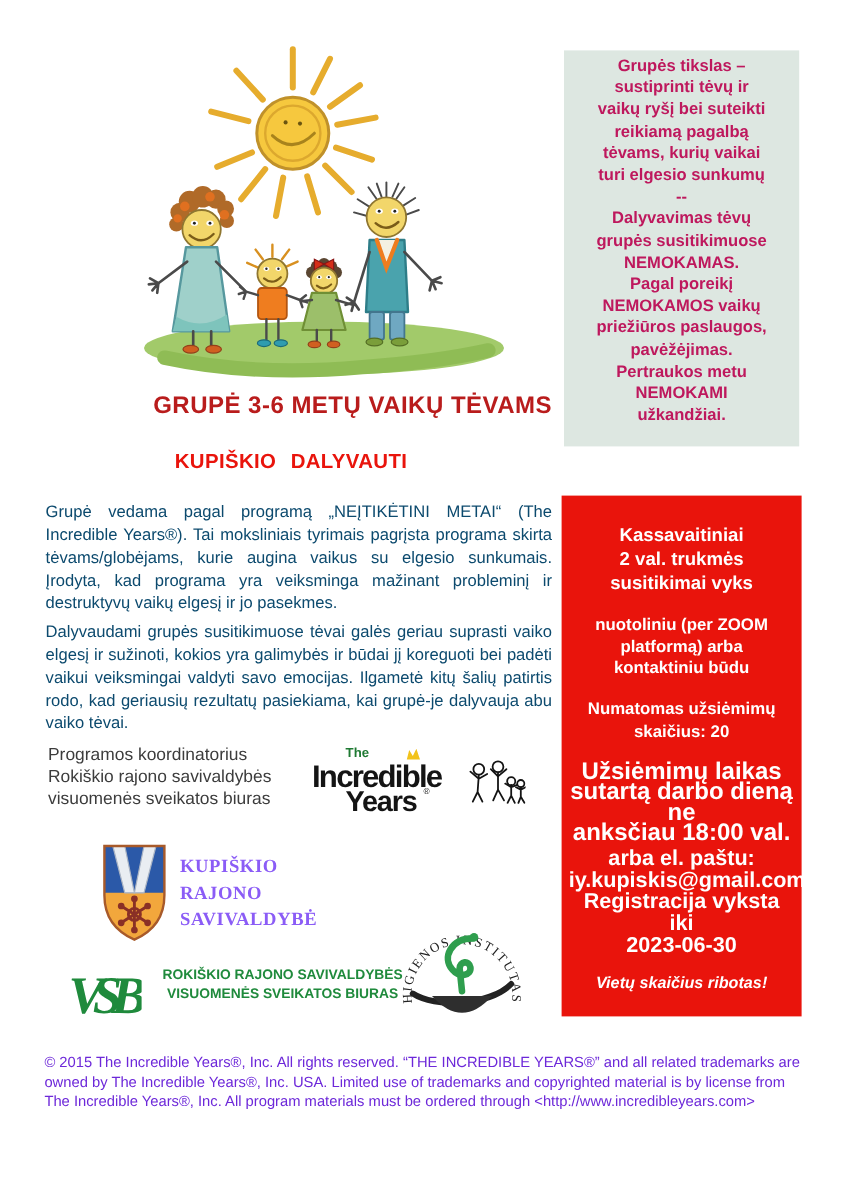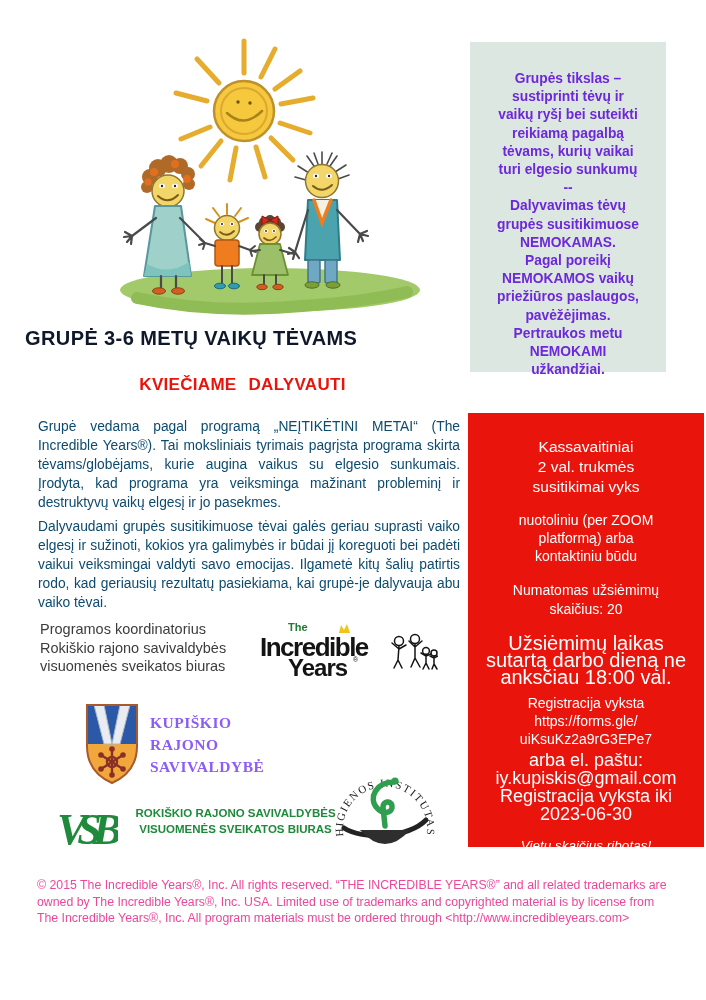--- a/index.html
+++ b/index.html
@@ -4,57 +4,57 @@
 <style>
   html,body{margin:0;padding:0;background:#888;}
   .page{
     position:relative;width:706px;height:1000px;background:#ffffff;
     font-family:"Liberation Sans", sans-serif;margin:0 auto;overflow:hidden;
   }
   .abs{position:absolute;}
   
   .green-box{
     left:470px;top:42px;width:196px;height:330px;background:#dde7e1;
-    color:#6d28d9;font-weight:bold;font-size:13.8px;line-height:18.2px;
-    text-align:center;white-space:pre-line;box-sizing:border-box;padding:28px 5px;
+    color:#be185d;font-weight:bold;font-size:13.8px;line-height:18.2px;
+    text-align:center;white-space:pre-line;box-sizing:border-box;padding:4px 5px;
   }
   
-  .h-main{left:25px;top:327px;width:435px;text-align:left;
-    font-size:20px;font-weight:bold;color:#0f172a;letter-spacing:0.4px;}
+  .h-main{left:25px;top:327px;width:435px;text-align:right;
+    font-size:20px;font-weight:bold;color:#b91c1c;letter-spacing:0.4px;}
   .h-invite{left:25px;top:375px;width:435px;text-align:center;
     font-size:17px;font-weight:bold;word-spacing:7px;letter-spacing:0.3px;}
   
   .body-par{left:38px;width:422px;font-size:13.8px;line-height:19px;
     text-align:justify;color:#0c4a6e;}
   .p1{top:417px;} .p2{top:517px;}
   
   .coord{left:40px;top:620px;width:230px;font-size:14.5px;line-height:18.5px;
     color:#3c3c3c;white-space:pre-line;}
   
   .kup-label{left:150px;top:712px;font-family:"Liberation Serif", serif;
     font-weight:bold;font-size:15.5px;line-height:22px;color:#8b5cf6;
     white-space:pre-line;letter-spacing:0.5px;}
   
   .vsb-label{left:118px;top:806px;width:235px;text-align:center;font-weight:bold;
     font-size:11.5px;line-height:15.5px;color:#1f8a3c;white-space:pre-line;}
   
-  .red-box{left:468px;top:413px;width:236px;height:434px;background:#e9140c;
-    color:#ffffff;font-weight:normal;text-align:center;box-sizing:border-box;
+  .red-box{left:468px;top:413px;width:200px;height:434px;background:#e9140c;
+    color:#ffffff;font-weight:bold;text-align:center;box-sizing:border-box;
     padding:24px 6px 0 6px;}
   .rb{white-space:pre-line;}
   .rb-heading{font-size:15.5px;line-height:20px;}
   .rb-sub{font-size:14px;line-height:18px;margin-top:14px;}
   .rb-sessions{font-size:14px;line-height:19px;margin-top:16px;}
   .rb-time{font-size:20px;line-height:17px;margin-top:16px;}
   .rb-reg{font-size:14px;line-height:18px;margin-top:8px;}
   .rb-regalt{font-size:18px;line-height:18px;margin-top:3px;}
   .rb-note{font-size:13.5px;font-style:italic;margin-top:15px;text-align:center;}
   
   .footer{left:37px;top:877px;width:636px;font-size:12.3px;line-height:16.5px;
-    color:#ec4899;}
+    color:#6d28d9;}
 </style>
 </head>
 <body>
 
 <div class="page">
 
   <svg class="abs" style="left:92px;top:26px;" width="345" height="300" viewBox="0 0 345 300">
 
     <g>
       <ellipse cx="178" cy="264" rx="150" ry="22" fill="#a2ca6a"></ellipse>
@@ -215,21 +215,21 @@
 NEMOKAMAS.
 Pagal poreikį
 NEMOKAMOS vaikų
 priežiūros paslaugos,
 pavėžėjimas.
 Pertraukos metu
 NEMOKAMI
 užkandžiai.</div>
 
   <div class="abs h-main">GRUPĖ 3-6 METŲ VAIKŲ TĖVAMS</div>
-  <div class="abs h-invite" style="color:#e9140c;">KVIEČIAME DALYVAUTI</div>
+  <div class="abs h-invite" style="color:#e9140c;">KUPIŠKIO DALYVAUTI</div>
 
   <div class="abs body-par p1">Grupė vedama pagal programą „NEĮTIKĖTINI METAI“ (The Incredible Years®). Tai moksliniais tyrimais pagrįsta programa skirta tėvams/globėjams, kurie augina vaikus su elgesio sunkumais. Įrodyta, kad programa yra veiksminga mažinant probleminį ir destruktyvų vaikų elgesį ir jo pasekmes.</div>
   <div class="abs coord">Programos koordinatorius
 Rokiškio rajono savivaldybės
 visuomenės sveikatos biuras</div>
 
   <div class="abs body-par p2">Dalyvaudami grupės susitikimuose tėvai galės geriau suprasti vaiko elgesį ir sužinoti, kokios yra galimybės ir būdai jį koreguoti bei padėti vaikui veiksmingai valdyti savo emocijas. Ilgametė kitų šalių patirtis rodo, kad geriausių rezultatų pasiekiama, kai grupė-je dalyvauja abu vaiko tėvai.</div>
 
   <svg class="abs" style="left:258px;top:618px;" width="180" height="60" viewBox="0 0 180 60">
     <text x="30" y="13" font-size="11" font-weight="bold" fill="#1f7a33">The</text>
@@ -296,23 +296,20 @@
 2 val. trukmės
 susitikimai vyks</div>
     <div class="rb rb-sub">nuotoliniu (per ZOOM
 platformą) arba
 kontaktiniu būdu</div>
     <div class="rb rb-sessions">Numatomas užsiėmimų
 skaičius: 20</div>
     <div class="rb rb-time">Užsiėmimų laikas
 sutartą darbo dieną ne
 anksčiau 18:00 val.</div>
-    <div class="rb rb-reg">Registracija vyksta
-https://forms.gle/
-uiKsuKz2a9rG3EPe7</div>
     <div class="rb rb-regalt">arba el. paštu:
 iy.kupiskis@gmail.com
 Registracija vyksta iki
 2023-06-30</div>
     <div class="rb rb-note">Vietų skaičius ribotas!</div>
   </div>
 
   <div class="abs footer">© 2015 The Incredible Years®, Inc. All rights reserved. “THE INCREDIBLE YEARS®” and all related trademarks are owned by The Incredible Years®, Inc. USA. Limited use of trademarks and copyrighted material is by license from The Incredible Years®, Inc. All program materials must be ordered through &lt;http://www.incredibleyears.com&gt;</div>
 
 </div>

